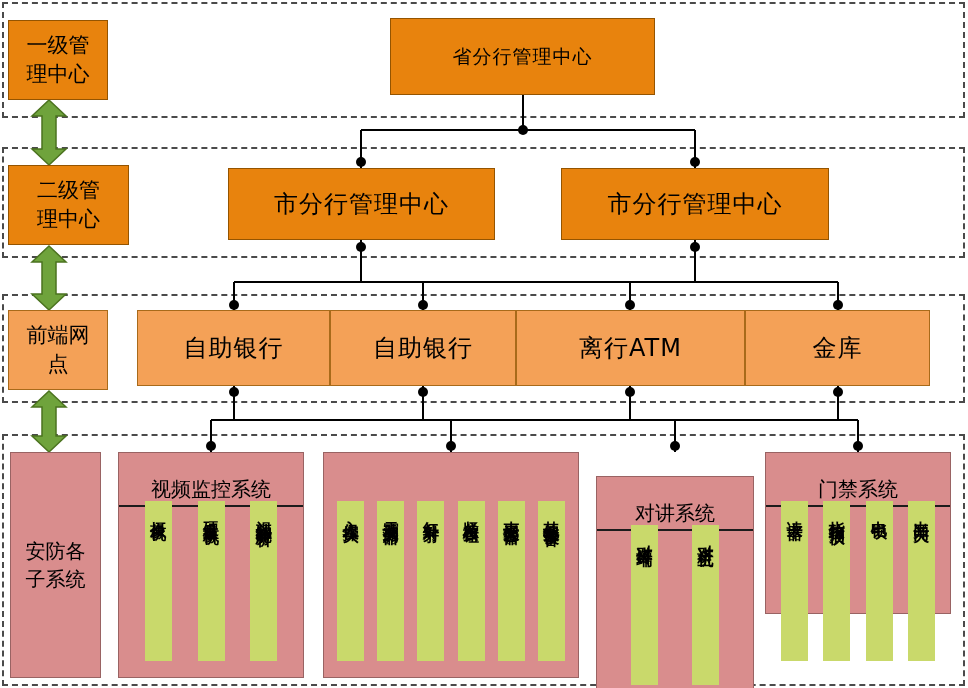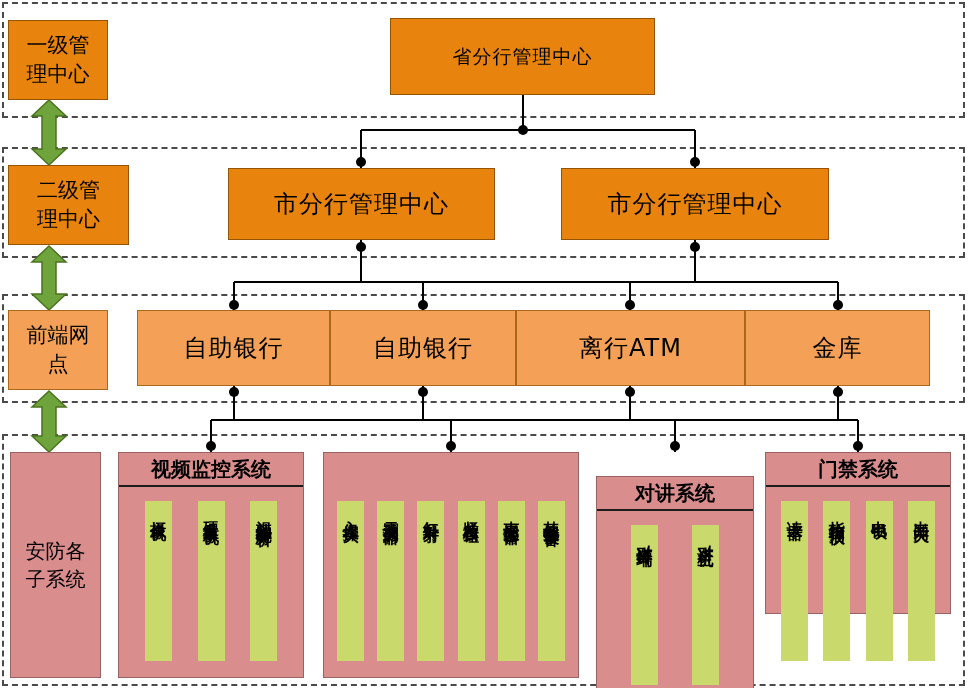--- a/index.html
+++ b/index.html
@@ -18,21 +18,21 @@
   .orange      { background:#E8830D; border:1px solid #945400; }
   .lightorange { background:#F4A157; border:1px solid #a86a1a; }
   .pinkbox     { background:#D98D8D; border:1px solid #996363; }
 
   .side { white-space:pre-line; line-height:1.4; font-size:21px; }
   .big  { font-size:19px; letter-spacing:1px; }
   .mid  { font-size:24px; letter-spacing:1px; }
 
   .group { position:absolute; background:#D98D8D; border:1px solid #996363; }
   .group-title { height:34px; display:flex; align-items:center; justify-content:center;
-                 font-size:20px; font-weight:700; border-bottom:2px solid #1c1c1c; }
+                 font-size:20px; font-weight:400; border-bottom:2px solid #1c1c1c;margin-top:20px; }
   .bars { position:absolute; left:0; right:0; top:48px; height:160px;
           display:flex; justify-content:space-evenly; }
   .bar  { width:27px; height:100%; background:#C9D96B; position:relative; }
   .bar span { position:absolute; left:50%; top:7px; transform:translateX(-50%);
               writing-mode:vertical-lr; text-orientation:upright;
               font-size:16px; font-weight:700; letter-spacing:2px; line-height:1;
               white-space:nowrap; }
 </style>
 </head>
 <body>

